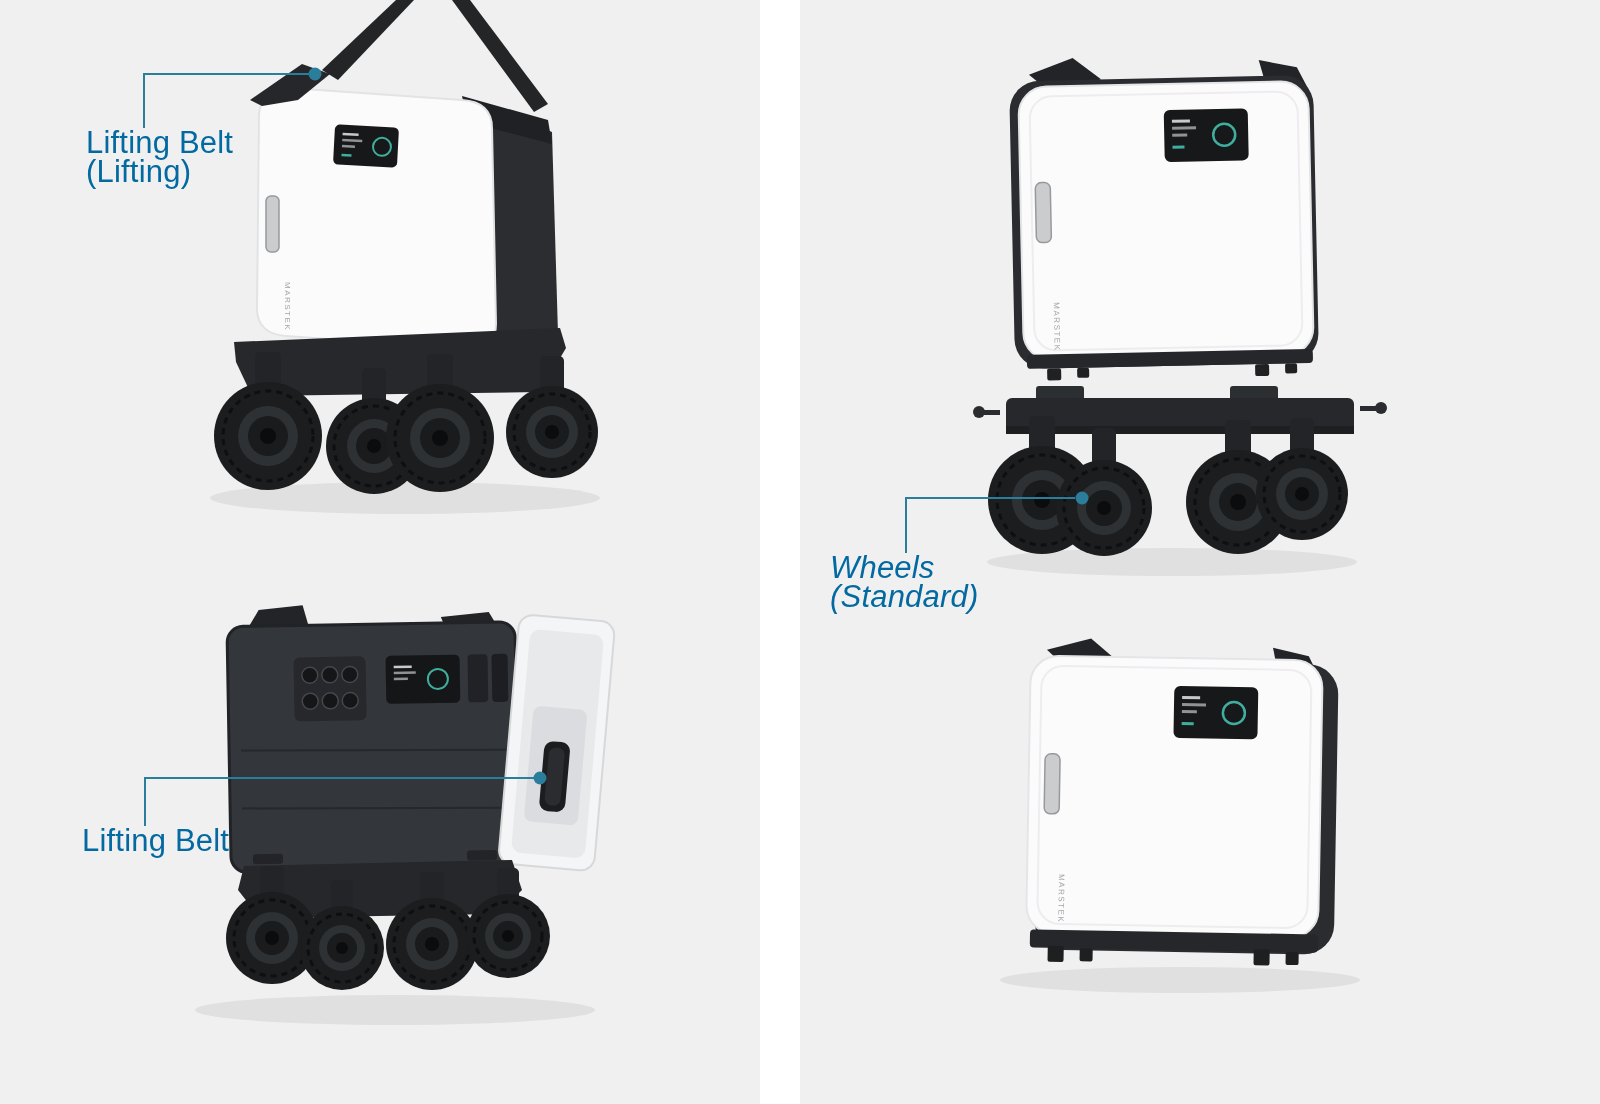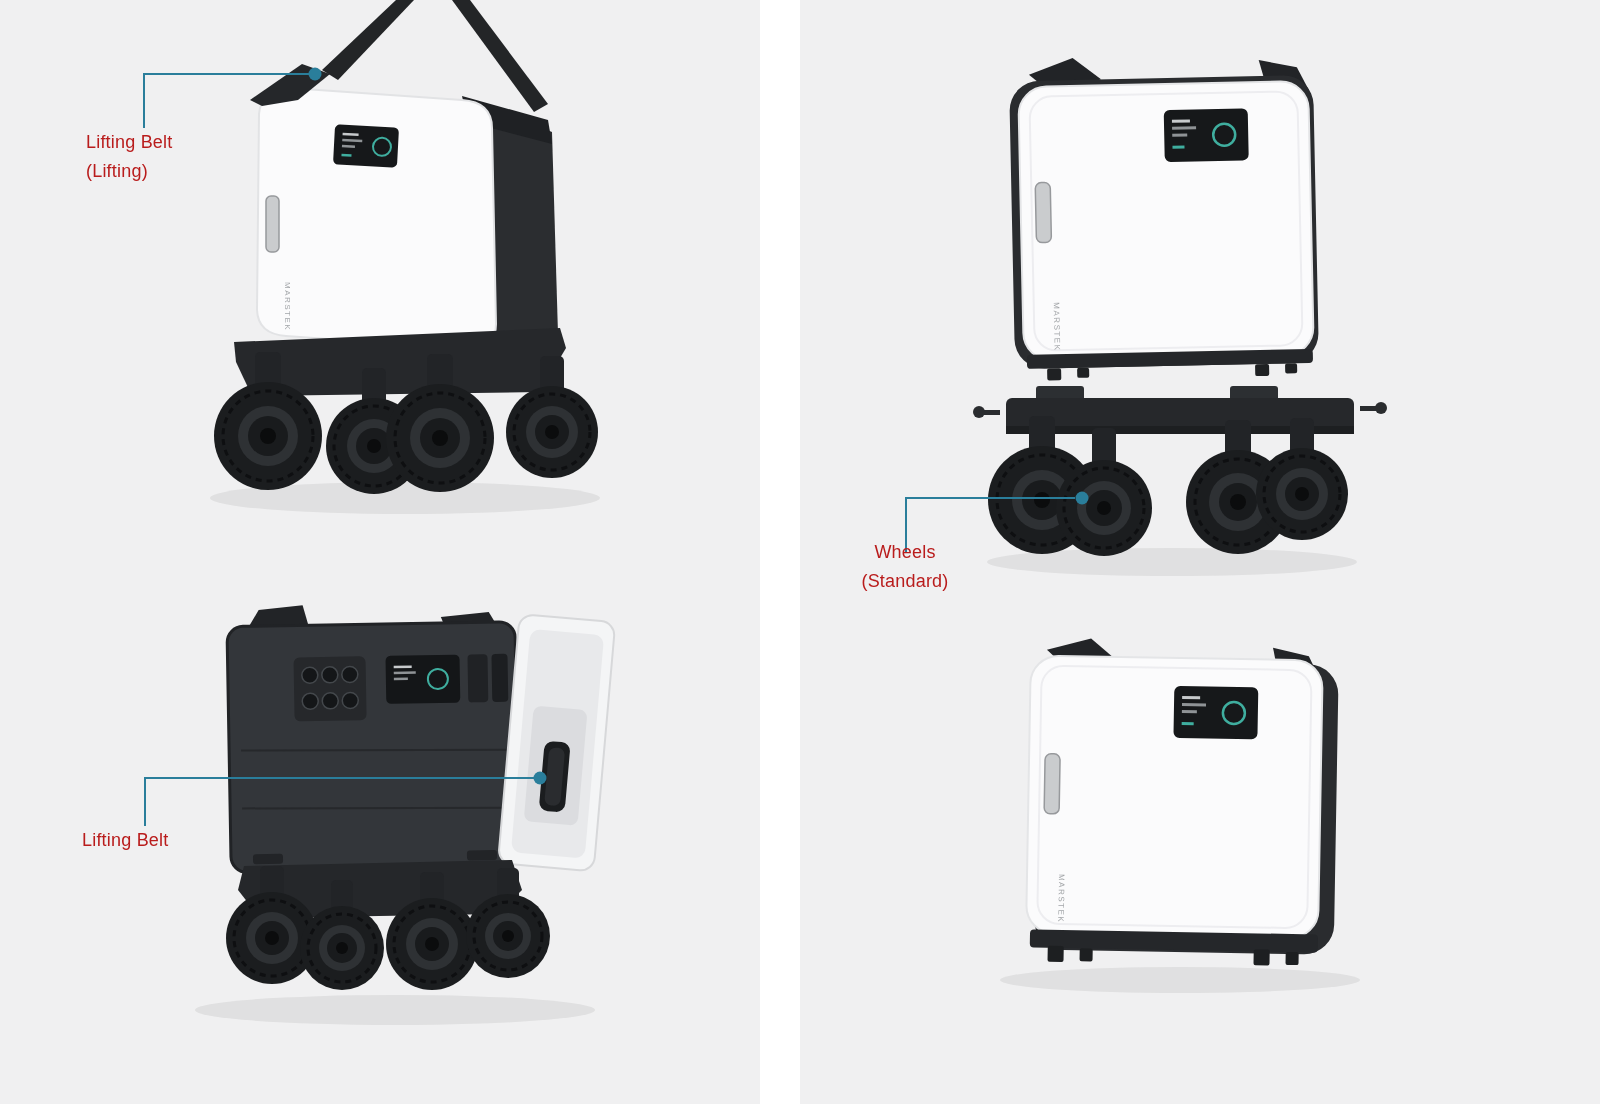--- a/index.html
+++ b/index.html
@@ -7,21 +7,21 @@
     width:1600px;height:1104px;background:#ffffff;
     font-family:"Liberation Sans", sans-serif;
     -webkit-font-smoothing:antialiased;
   }
   .stage{position:relative;width:1600px;height:1104px;background:#ffffff;overflow:hidden;}
   .panel{position:absolute;top:0;height:1104px;background:#f0f0f1;}
   .panel.left{left:0;width:760px;}
   .panel.right{left:800px;width:800px;}
   .scene{position:absolute;display:block;}
   .callout{
-    position:absolute;color:#b91c1c;font-size:18px;line-height:29px;
+    position:absolute;color:#0369a1;font-size:31px;line-height:29px;
     letter-spacing:0.2px;white-space:nowrap;
   }
   .leader{position:absolute;}
   .leader.v{width:0;border-left:2px solid #2a7e9b;}
   .leader.h{height:0;border-top:2px solid #2a7e9b;}
   .dot{
     position:absolute;width:13px;height:13px;border-radius:50%;
     background:#2a7e9b;transform:translate(-50%,-50%);
   }
 </style>
@@ -297,19 +297,19 @@
         <rect x="250" y="328" width="16" height="16" rx="2" fill="#1d1f21"></rect>
         <rect x="282" y="330" width="13" height="13" rx="2" fill="#1d1f21"></rect>
         <rect x="456" y="328" width="16" height="16" rx="2" fill="#1d1f21"></rect>
         <rect x="488" y="330" width="13" height="13" rx="2" fill="#1d1f21"></rect>
       </g>
     </svg>
 
     <div class="leader v" style="left:105px;top:497px;height:56px;"></div>
     <div class="leader h" style="left:105px;top:497px;width:170px;"></div>
     <div class="dot" style="left:282px;top:498px;"></div>
-    <div class="callout" style="left:30px;top:538px;width:150px;text-align:center;">
+    <div class="callout" style="left:30px;top:553px;width:150px;font-style:italic;">
       <div>Wheels</div>
       <div>(Standard)</div>
     </div>
   </div>
 
 </div>
 
 </body></html>

